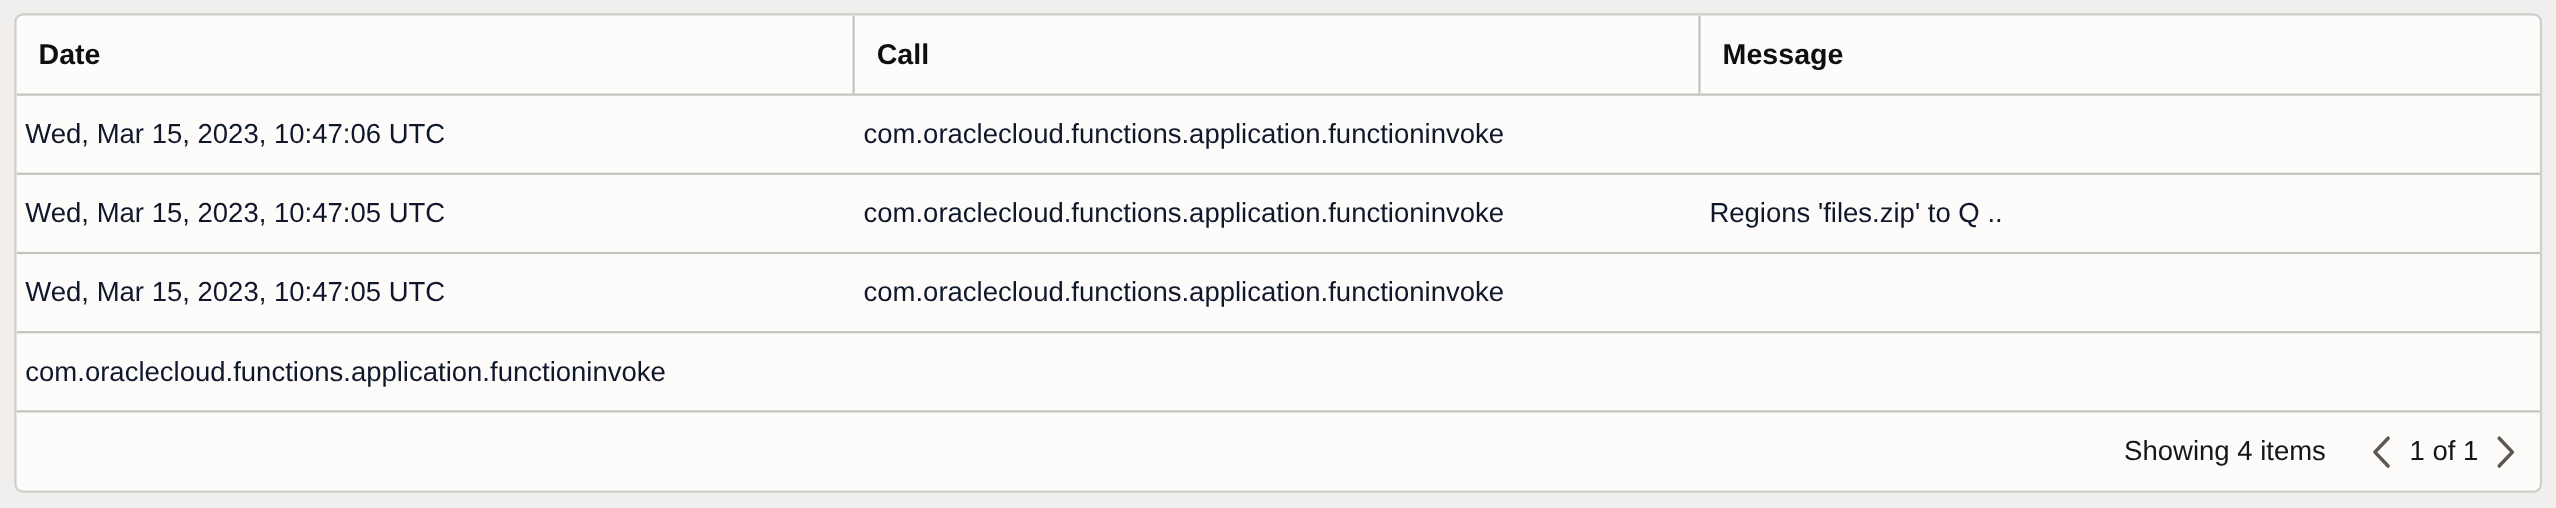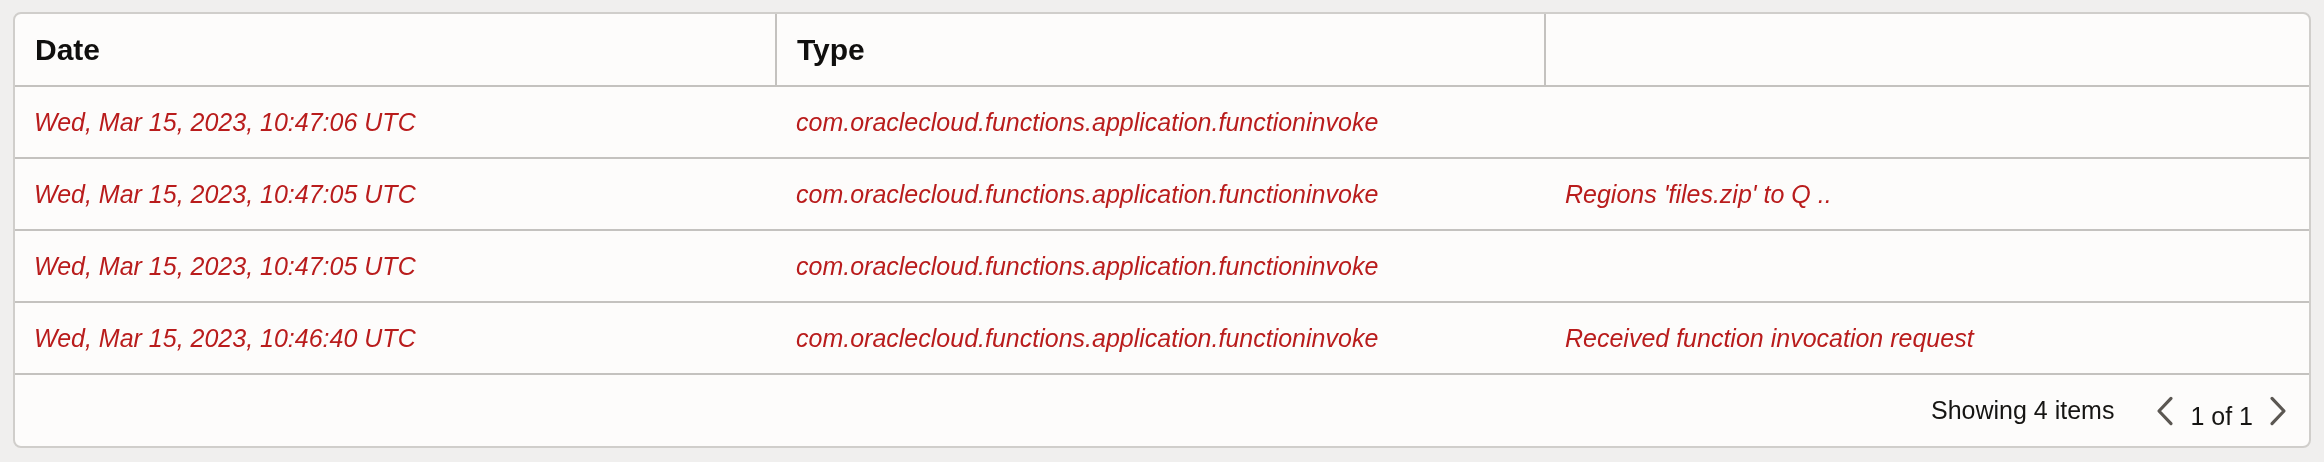--- a/index.html
+++ b/index.html
@@ -26,21 +26,21 @@
     height: 73px;
     flex: 0 0 73px;
     border-bottom: 2px solid #c4c2bf;
     align-items: center;
   }
   .header-cell {
     height: 100%;
     display: flex;
     align-items: center;
     padding-left: 20px;
-    font-size: 30px;
+    font-size: 26px;
     font-weight: bold;
     color: #100f0e;
     white-space: nowrap;
     overflow: hidden;
   }
   .col-date    { width: 762px; flex: 0 0 762px; }
   .col-type    { width: 769px; flex: 0 0 769px; }
   .col-message { flex: 1 1 auto; min-width: 0; }
   .header-cell.col-date,
   .header-cell.col-type { border-right: 2px solid #c4c2bf; }
@@ -48,27 +48,26 @@
     display: flex;
     height: 72px;
     flex: 0 0 72px;
     border-bottom: 2px solid #c4c2bf;
     align-items: center;
   }
   .body-cell {
     height: 100%;
     display: flex;
     align-items: center;
-    padding-left: 19px;
+    padding-left: 8px;
     padding-right: 14px;
     font-size: 25px;
-    color: #b91c1c;
+    color: #0f172a;
     white-space: nowrap;
     overflow: hidden;
-    font-style: italic;
   }
   .footer-row {
     flex: 1 1 auto;
     display: flex;
     align-items: center;
     justify-content: flex-end;
     padding-right: 16px;
     font-size: 25px;
   }
   .items-count { margin-right: 36px; white-space: nowrap; }
@@ -88,49 +87,50 @@
 </head>
 <body>
 
 <div class="table-card">
 
   <div class="header-row">
     <div class="header-cell col-date">
       <span>Date</span>
     </div>
     <div class="header-cell col-type">
-      <span>Type</span>
+      <span>Call</span>
+    </div>
+    <div class="header-cell col-message">
+      <span>Message</span>
     </div>
   </div>
 
   <div class="body-row">
     <div class="body-cell col-date">Wed, Mar 15, 2023, 10:47:06 UTC</div>
     <div class="body-cell col-type">com.oraclecloud.functions.application.functioninvoke</div>
   </div>
 
   <div class="body-row">
     <div class="body-cell col-date">Wed, Mar 15, 2023, 10:47:05 UTC</div>
     <div class="body-cell col-type">com.oraclecloud.functions.application.functioninvoke</div>
     <div class="body-cell col-message">Regions 'files.zip' to Q ..</div>
   </div>
 
   <div class="body-row">
     <div class="body-cell col-date">Wed, Mar 15, 2023, 10:47:05 UTC</div>
     <div class="body-cell col-type">com.oraclecloud.functions.application.functioninvoke</div>
   </div>
 
   <div class="body-row">
-    <div class="body-cell col-date">Wed, Mar 15, 2023, 10:46:40 UTC</div>
     <div class="body-cell col-type">com.oraclecloud.functions.application.functioninvoke</div>
-    <div class="body-cell col-message">Received function invocation request</div>
   </div>
 
   <div class="footer-row">
     <span class="items-count">Showing 4 items</span>
-    <div style="display:flex; align-items:flex-end;">
+    <div style="display:flex; align-items:center;">
       <button class="page-btn">
         <svg class="chev" width="20" height="32" viewBox="0 0 14 24" fill="none">
           <polyline points="11.5 2.5 2.5 12 11.5 21.5" stroke="#5b5752" stroke-width="2.4" stroke-linecap="round" stroke-linejoin="round"></polyline>
         </svg>
       </button>
       <span class="page-indicator">1 of 1</span>
       <button class="page-btn">
         <svg class="chev" width="20" height="32" viewBox="0 0 14 24" fill="none">
           <polyline points="2.5 2.5 11.5 12 2.5 21.5" stroke="#5b5752" stroke-width="2.4" stroke-linecap="round" stroke-linejoin="round"></polyline>
         </svg>

